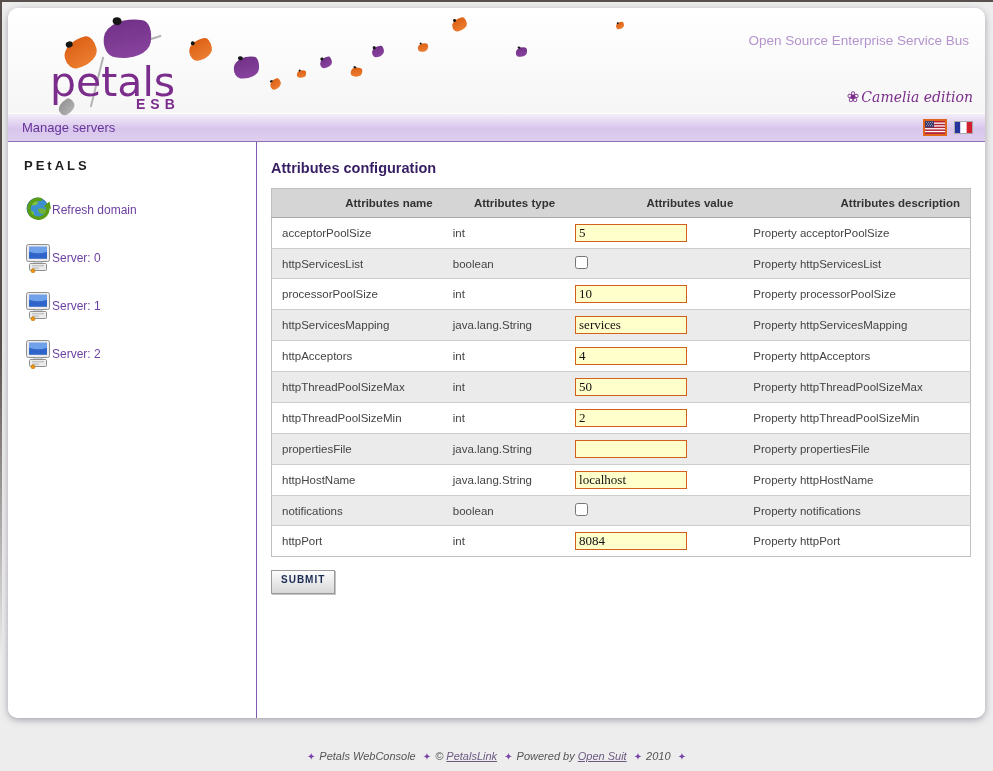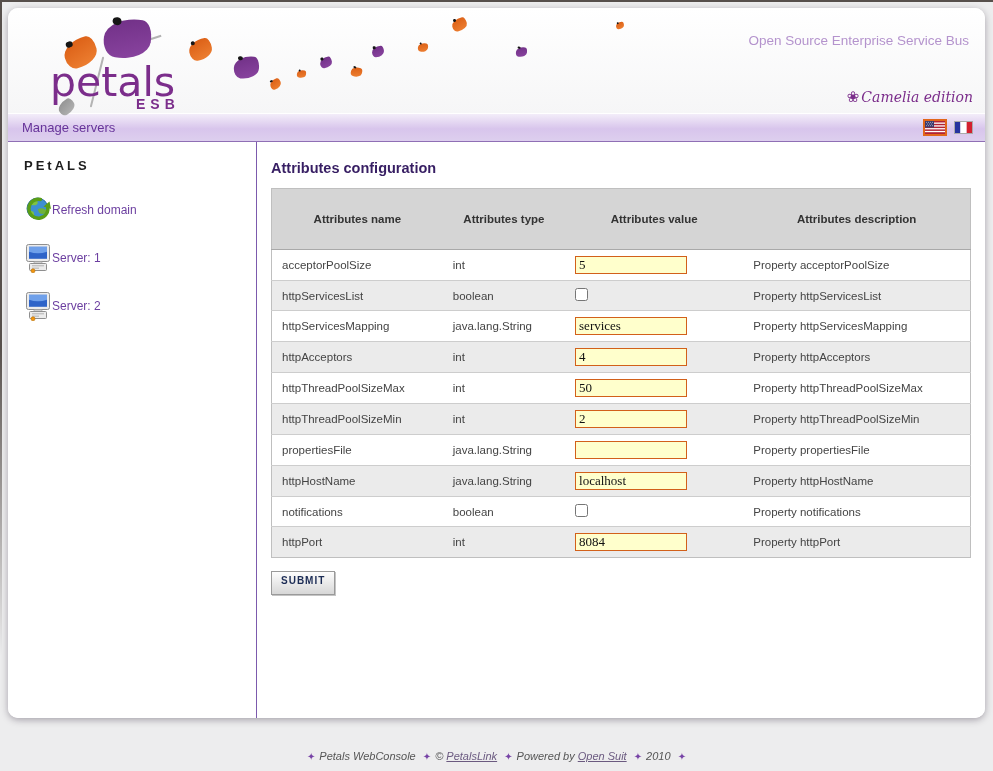--- a/index.html
+++ b/index.html
@@ -112,22 +112,22 @@
     margin: 4px 0 12px 0;
   }
 
   table.attrs {
     width: 100%; border-collapse: collapse;
     border: 1px solid #bfbfbf;
     font-size: 11.5px; color: #444;
   }
   table.attrs thead th {
     background: #d5d5d5; color: #333;
-    text-align: center; font-weight: bold;
-    padding: 24px 10px;
+    text-align: right; font-weight: bold;
+    padding: 8px 10px;
     border-bottom: 1px solid #a9a9a9;
   }
   table.attrs td { padding: 6px 10px; border-top: 1px solid #cdcdcd; height: 30px; margin-top: 32px; }
   table.attrs tbody tr:nth-child(even) { background: #ebebeb; }
   .col-name { width: 24.5%; } .col-type { width: 17.5%; }
   .col-value { width: 25.5%; } .col-desc { width: 32.5%; }
 
   .attr-input {
     width: 112px; height: 18px;
     background: var(--input_bg,#ffffcc);
@@ -248,20 +248,35 @@
             <path d="M13 13 q5 -2 8 1 q1 3 -3 4 q-5 0 -5 -5z" fill="#6fb23a"></path>
             <path d="M6 15 q3 0 3 3 q0 3 -2 3 q-2 -2 -1 -6z" fill="#7fc242"></path>
             <circle cx="12.5" cy="12.5" r="10.5" fill="none" stroke="#2a6ca8" stroke-width="1"></circle>
             <path d="M22.5 10 a9.5 9.5 0 1 1 -7 -6.5" fill="none" stroke="#5a9e16" stroke-width="3.4" stroke-linecap="round"></path>
             <polygon points="26,13 18.5,10.5 24.5,5.5" fill="#5a9e16"></polygon>
           </svg>
         </span>
         <span class="label">Refresh domain</span>
       </div>
 
+      <div class="side-item">
+        <span class="ic">
+          <svg width="28" height="30" viewBox="0 0 28 30">
+            <rect x="2.5" y="1.5" width="23" height="17" rx="2" fill="#ececec" stroke="#8f8f8f"></rect>
+            <rect x="5" y="3.8" width="18" height="12" fill="#2f64c8"></rect>
+            <path d="M5 3.8 h18 v5 q-9 3 -18 0 z" fill="#6fa0ea"></path>
+            <rect x="10" y="18.5" width="8" height="2" fill="#cfcfcf" stroke="#999" stroke-width="0.6"></rect>
+            <rect x="5.5" y="20.5" width="17" height="7" rx="1" fill="#ececec" stroke="#8f8f8f"></rect>
+            <rect x="8" y="22" width="12" height="1.4" fill="#c2c2c2"></rect>
+            <rect x="8" y="24.5" width="7" height="1.4" fill="#c2c2c2"></rect>
+            <circle cx="9" cy="27.8" r="2" fill="#f2960f" stroke="#b86e05" stroke-width="0.6"></circle>
+          </svg>
+        </span>
+        <span class="label">Server: 0</span>
+      </div>
 
       <div class="side-item">
         <span class="ic">
           <svg width="28" height="30" viewBox="0 0 28 30">
             <rect x="2.5" y="1.5" width="23" height="17" rx="2" fill="#ececec" stroke="#8f8f8f"></rect>
             <rect x="5" y="3.8" width="18" height="12" fill="#2f64c8"></rect>
             <path d="M5 3.8 h18 v5 q-9 3 -18 0 z" fill="#6fa0ea"></path>
             <rect x="10" y="18.5" width="8" height="2" fill="#cfcfcf" stroke="#999" stroke-width="0.6"></rect>
             <rect x="5.5" y="20.5" width="17" height="7" rx="1" fill="#ececec" stroke="#8f8f8f"></rect>
             <rect x="8" y="22" width="12" height="1.4" fill="#c2c2c2"></rect>
@@ -308,20 +323,26 @@
             <td><input type="text" class="attr-input" value="5" style=""></td>
             <td>Property acceptorPoolSize</td>
           </tr>
           <tr>
             <td>httpServicesList</td>
             <td>boolean</td>
             <td><input type="checkbox" class="attr-check" style=""></td>
             <td>Property httpServicesList</td>
           </tr>
           <tr>
+            <td>processorPoolSize</td>
+            <td>int</td>
+            <td><input type="text" class="attr-input" value="10" style=""></td>
+            <td>Property processorPoolSize</td>
+          </tr>
+          <tr>
             <td>httpServicesMapping</td>
             <td>java.lang.String</td>
             <td><input type="text" class="attr-input" value="services" style=""></td>
             <td>Property httpServicesMapping</td>
           </tr>
           <tr>
             <td>httpAcceptors</td>
             <td>int</td>
             <td><input type="text" class="attr-input" value="4" style=""></td>
             <td>Property httpAcceptors</td>

